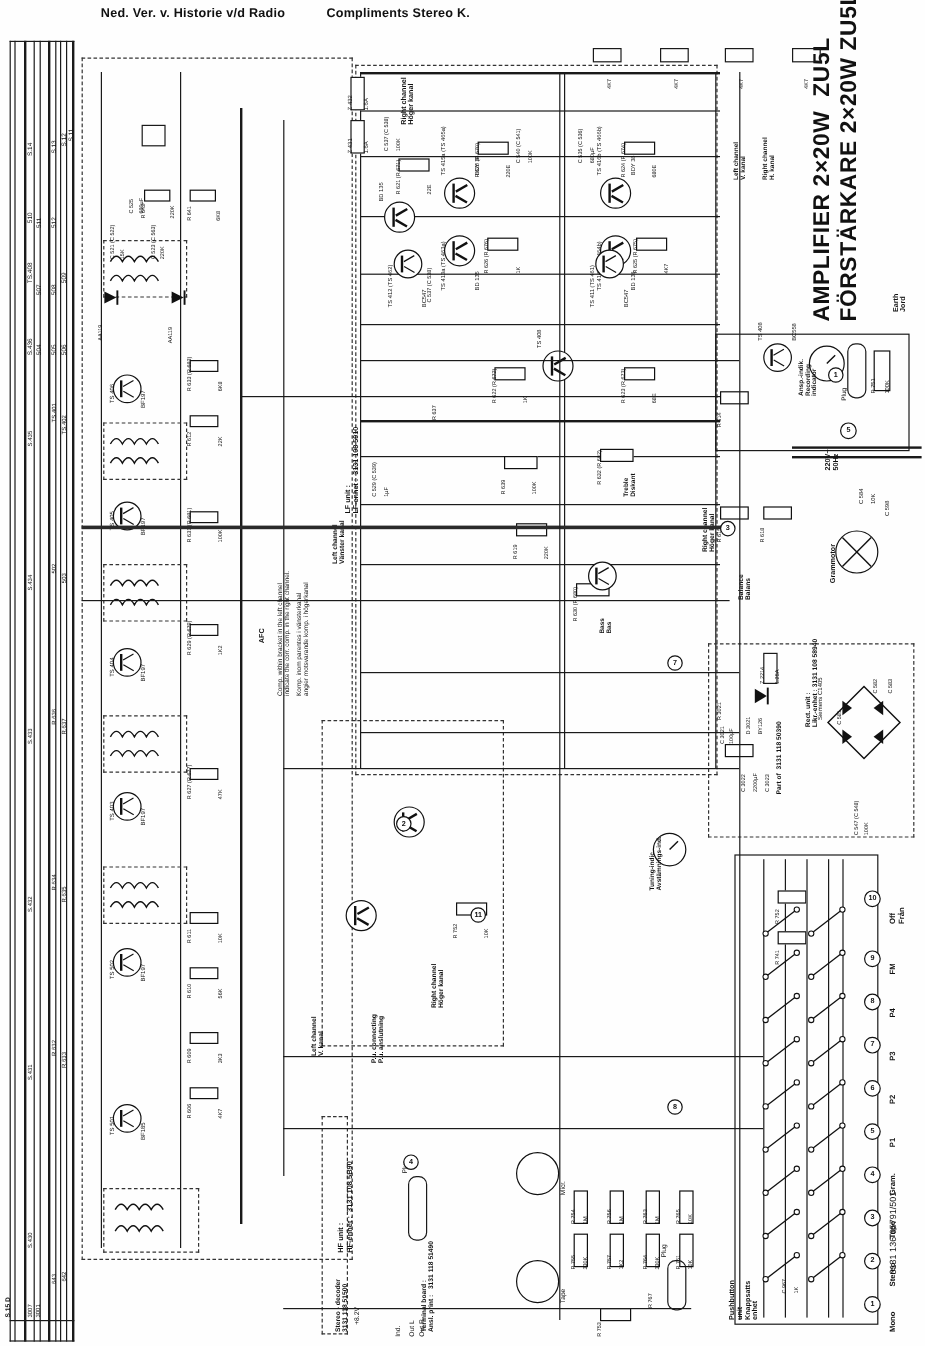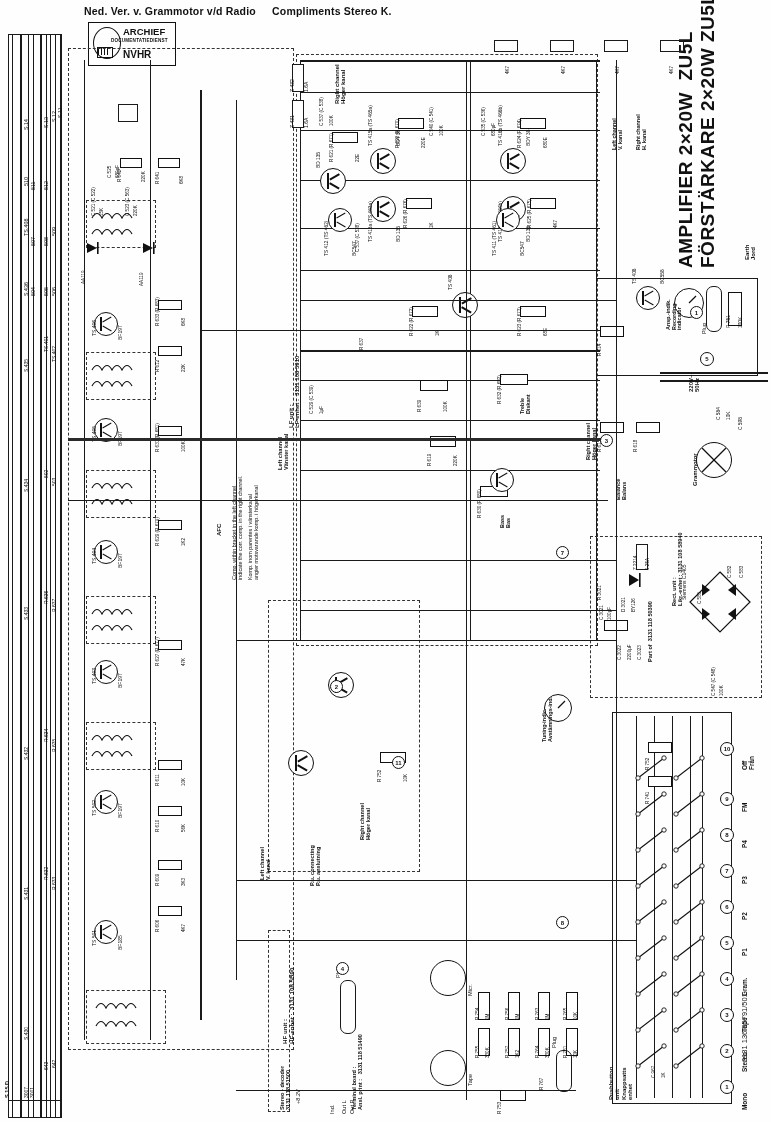--- a/index.html
+++ b/index.html
@@ -38,31 +38,23 @@
   .din{position:absolute;border:1.5px solid #111;border-radius:50%;background:#fff;}
   .title-v{font-size:19px;font-weight:bold;letter-spacing:.5px;}
   .meter{position:absolute;border:1.5px solid #111;border-radius:50%;background:#fff;}
   .xcircle{position:absolute;border:1.2px solid #111;border-radius:50%;}
 </style>
 </head>
 <body>
 
 <div id="sheet">
 
-  <div class="t hdr" style="left:84px;top:6px;">Ned. Ver. v. Grammotor v/d Radio</div>
+  <div class="t hdr" style="left:84px;top:6px;">Ned. Ver. v. Historie v/d Radio</div>
   <div class="t hdr" style="left:272px;top:6px;">Compliments Stereo K.</div>
 
-  <div class="stamp" style="left:88px;top:22px;width:86px;height:42px;">
-    <div class="el" style="left:4px;top:4px;width:26px;height:30px;"></div>
-    <div class="tx" style="left:34px;top:3px;font-size:9.5px;">ARCHIEF</div>
-    <div class="tx" style="left:22px;top:15px;font-size:4.6px;letter-spacing:.2px;">DOCUMENTATIEDIENST</div>
-    <div class="tx" style="left:34px;top:26px;font-size:10px;">NVHR</div>
-    <div style="position:absolute;left:8px;top:24px;width:14px;height:9px;border:1px solid #111;"></div>
-    <div style="position:absolute;left:9px;top:25px;width:12px;height:7px;background:repeating-linear-gradient(90deg,#111 0 1px,#fff 1px 3px);"></div>
-  </div>
 
   <div class="t title-v rot90" style="left:676px;top:268px;">AMPLIFIER 2×20W  ZU5L</div>
   <div class="t title-v rot90" style="left:698px;top:268px;">FÖRSTÄRKARE 2×20W ZU5L</div>
 
   <div class="t rot90" style="left:741px;top:1062px;font-size:7.5px;">3131 136 05791/501</div>
 
   <div>
     <div class="v" style="left:8px;top:34px;height:1084px;"></div>
     <div class="v" style="left:12px;top:34px;height:1084px;"></div>
     <div class="v2" style="left:20px;top:34px;height:1084px;"></div>

